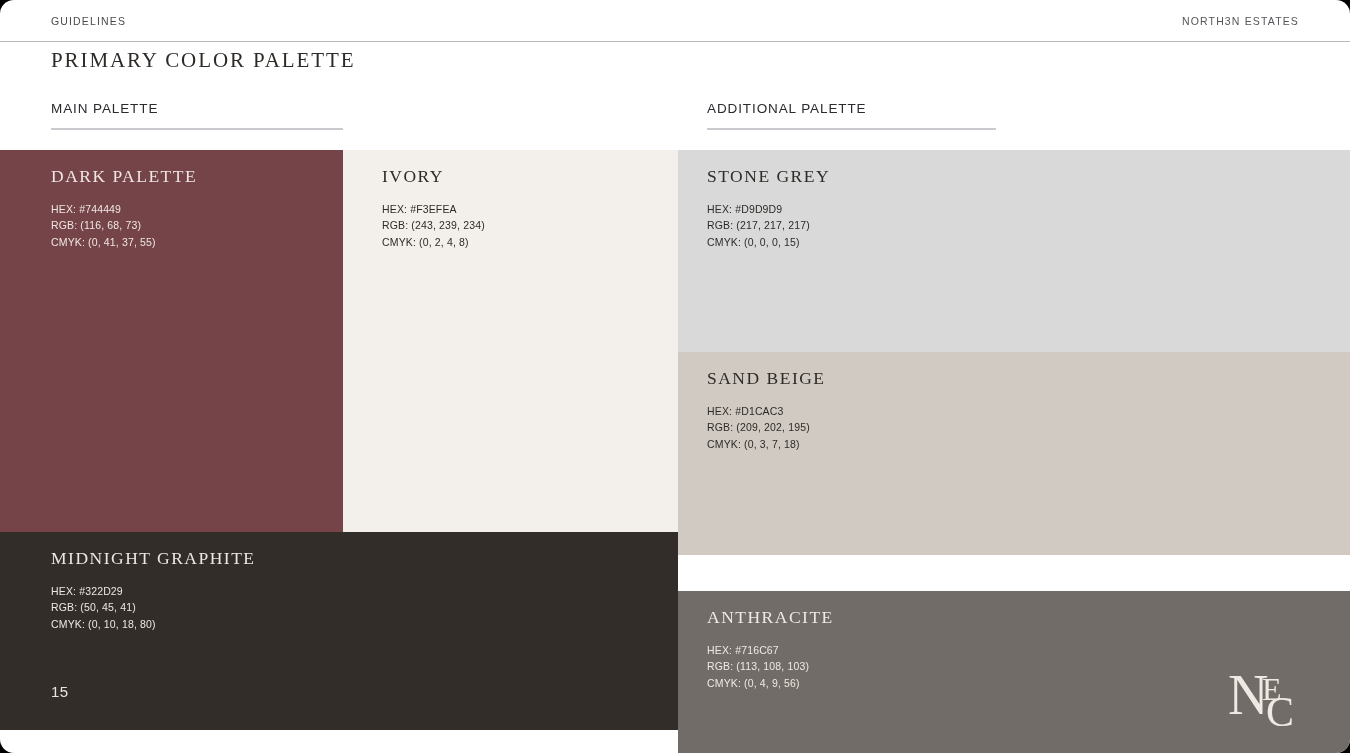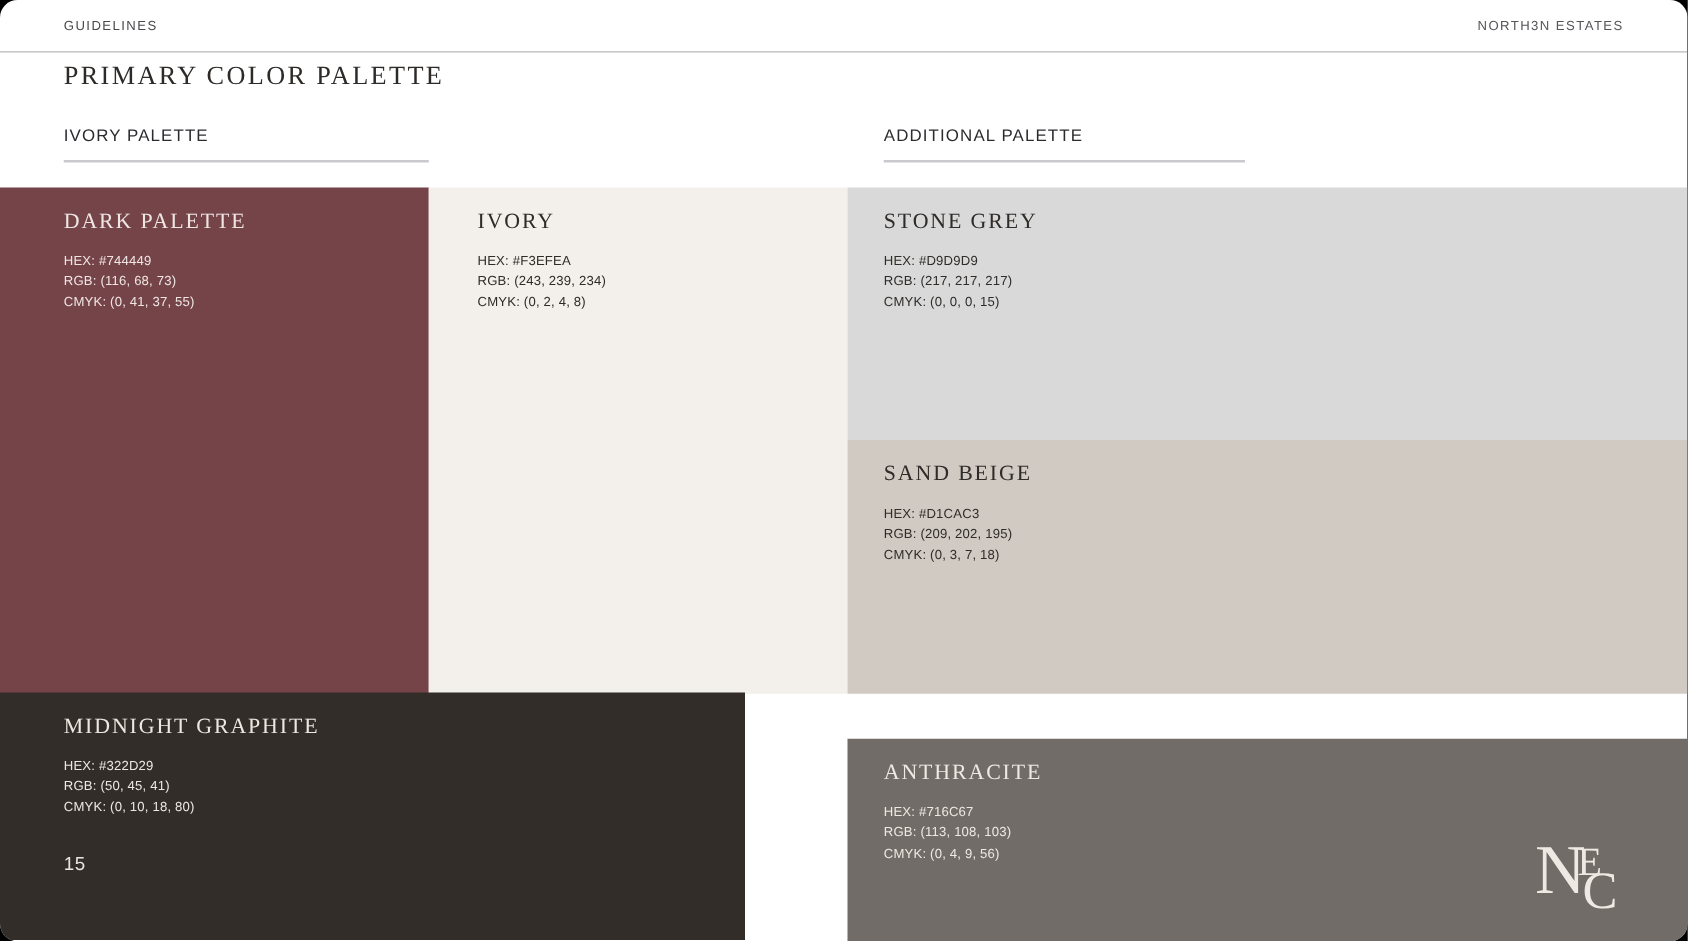--- a/index.html
+++ b/index.html
@@ -94,21 +94,21 @@
     letter-spacing: 0.15px;
     font-weight: 400;
   }
   .spec-line { white-space: nowrap; }
 
   
   #sw-burgundy { left: 0;    top: 150px; width: 343px;  height: 405px; padding: 16px 0 0 51px; }
   #sw-ivory    { left: 343px; top: 150px; width: 335px; height: 405px; padding: 16px 0 0 39px; }
   #sw-stone    { left: 678px; top: 150px; width: 672px; height: 202px; padding: 16px 0 0 29px; }
   #sw-sand     { left: 678px; top: 352px; width: 672px; height: 203px; padding: 16px 0 0 29px; }
-  #sw-graphite { left: 0;    top: 554px; width: 596px;  height: 198px; padding: 16px 0 4px 51px; }
+  #sw-graphite { left: 0;    top: 532px; width: 678px;  height: 198px; padding: 16px 0 4px 51px; }
   #sw-anthra   { left: 678px; top: 555px; width: 672px; height: 198px; padding: 16px 0 0 29px; }
 
   
   .page-number {
     position: absolute;
     left: 51px;
     top: 683px;
     font-size: 15px;
     color: #e8e4df;
     letter-spacing: 0.5px;
@@ -127,21 +127,21 @@
 
 <div class="page">
 
   <div class="header">
     <div class="header-left">GUIDELINES</div>
     <div class="header-right">NORTH3N ESTATES</div>
   </div>
 
   <div class="page-title">PRIMARY COLOR PALETTE</div>
 
-  <div class="section-label main">IVORY PALETTE</div>
+  <div class="section-label main">MAIN PALETTE</div>
   <div class="section-label additional">ADDITIONAL PALETTE</div>
 
   <div class="swatch" id="sw-burgundy" style="background: rgb(116, 68, 73); color: rgb(239, 230, 227);">
     <div class="swatch-name">DARK PALETTE</div>
     <div class="swatch-specs">
       <div class="spec-line">HEX: #744449</div>
       <div class="spec-line">RGB: (116, 68, 73)</div>
       <div class="spec-line">CMYK: (0, 41, 37, 55)</div>
     </div>
   </div>

